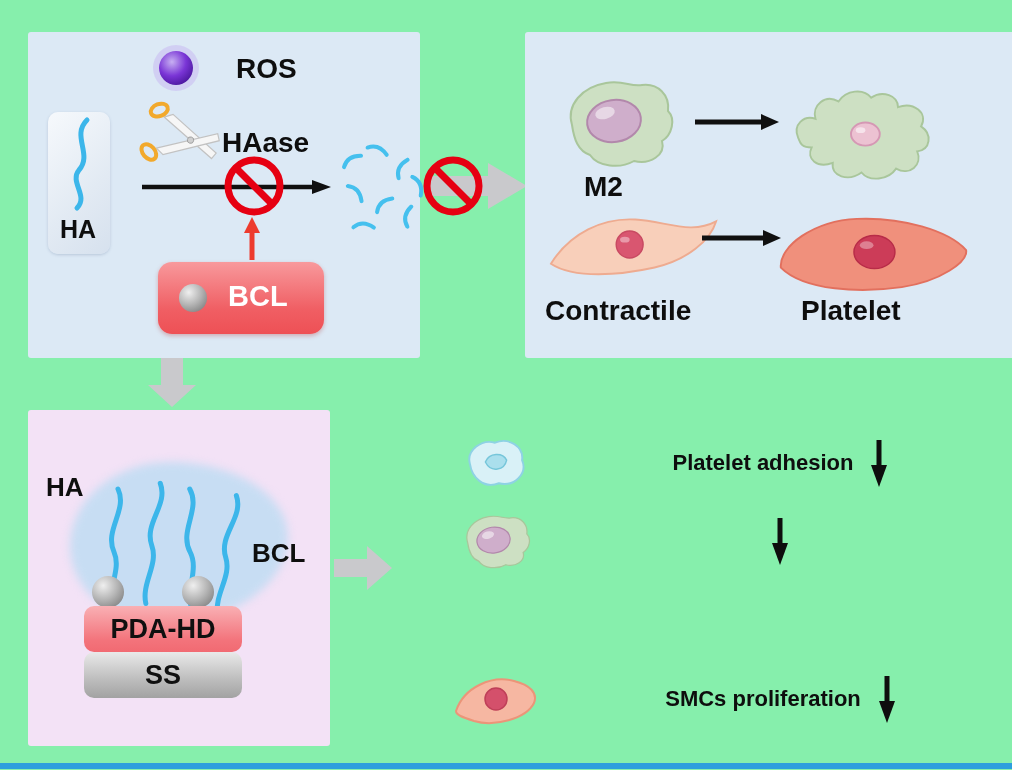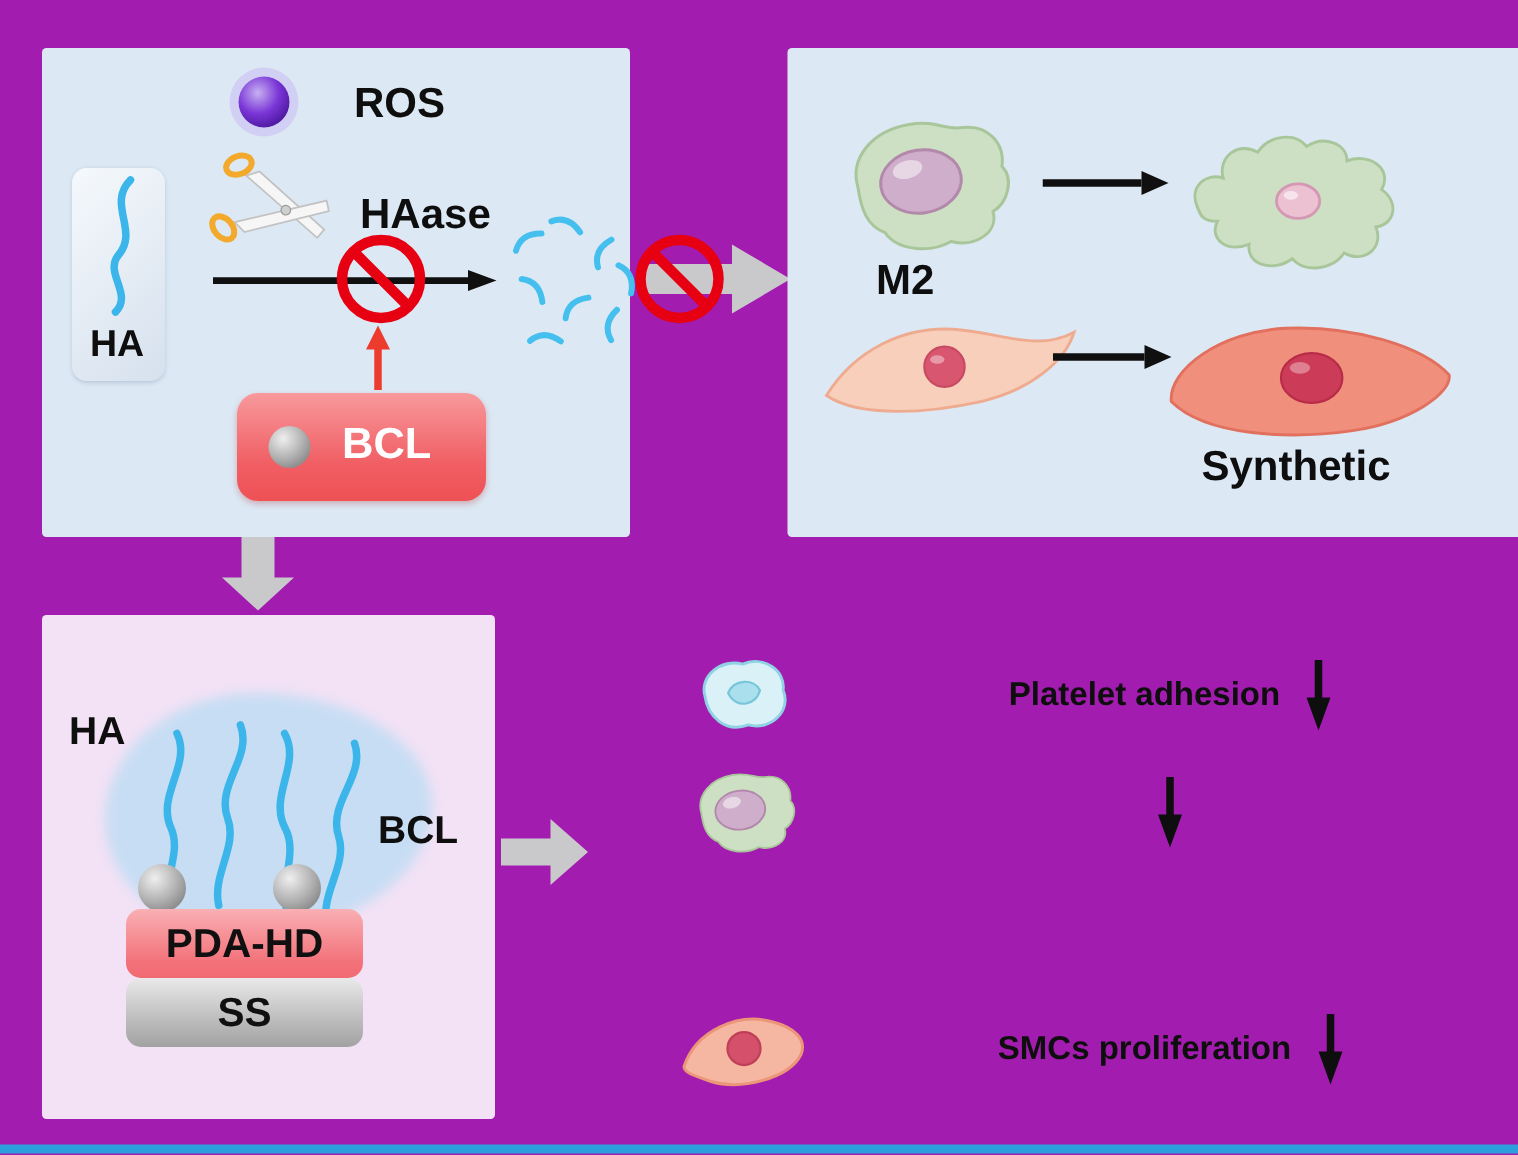--- a/index.html
+++ b/index.html
@@ -1,17 +1,17 @@
 <!DOCTYPE html>
 <html><head>
 <meta charset="utf-8">
 <style>
   html,body{margin:0;padding:0;background:#f7ecf4;}
   .stage{
-    position:relative;width:1012px;height:770px;background:#a21caf;
+    position:relative;width:1012px;height:770px;background:#86efac;
     font-family:"Liberation Sans",sans-serif;overflow:hidden;
   }
   .abs{position:absolute;}
   .panel{position:absolute;border-radius:3px;}
   .panel-blue{background:#dce9f5;}
   .panel-purple{background:#f3e2f6;}
   .lbl{position:absolute;font-weight:700;color:#0e0e0e;font-size:28px;line-height:1.05;white-space:nowrap;}
   .lbl-sm{font-size:25px;}
   .ros-sphere{
     background:radial-gradient(circle at 38% 32%, #c7b0f2, #7a35d6 45%, #3f1090 88%);
@@ -64,21 +64,21 @@
     </div>
 
     <svg class="abs" style="left:114px;top:74px;transform:rotate(14deg);" width="80" height="64" viewBox="0 0 100 80">
       <path d="M 22,20 L 92,56 L 96,48 L 32,14 Z" fill="#f6f6f6" stroke="#c2c2c2" stroke-width="1.5"></path>
       <path d="M 22,60 L 92,24 L 96,32 L 32,66 Z" fill="#f6f6f6" stroke="#c2c2c2" stroke-width="1.5"></path>
       <ellipse cx="14" cy="13" rx="11" ry="7.5" transform="rotate(-35 14 13)" stroke="#f2a92c" stroke-width="5" fill="none"></ellipse>
       <ellipse cx="14" cy="67" rx="11" ry="7.5" transform="rotate(35 14 67)" stroke="#f2a92c" stroke-width="5" fill="none"></ellipse>
       <circle cx="61" cy="40" r="4" fill="#cfcfcf" stroke="#9a9a9a" stroke-width="1"></circle>
     </svg>
 
-    <div class="lbl" style="left:212px;top:96px;">HAase</div>
+    <div class="lbl" style="left:194px;top:96px;">HAase</div>
 
     <svg class="abs" style="left:114px;top:147px;" width="190" height="16" viewBox="0 0 190 16">
       <line x1="0" y1="8" x2="170" y2="8" stroke="#101010" stroke-width="4.5"></line>
       <polygon points="170,1 170,15 189,8" fill="#101010"></polygon>
     </svg>
 
     <svg class="abs" style="left:194px;top:122px;" width="64" height="64" viewBox="0 0 64 64">
       <circle cx="32" cy="32" r="26" stroke="#e60012" stroke-width="7" fill="none"></circle>
       <line x1="14" y1="14" x2="50" y2="50" stroke="#e60012" stroke-width="7"></line>
     </svg>
@@ -162,21 +162,22 @@
       <line x1="0" y1="10" x2="61" y2="10" stroke="#101010" stroke-width="5"></line>
       <polygon points="61,2 61,18 79,10" fill="#101010"></polygon>
     </svg>
 
     <svg class="abs" style="left:250px;top:178px;" width="195" height="85" viewBox="0 0 200 85">
       <path d="M 6,58 C 4,36 40,10 84,8 C 130,6 178,20 196,40 C 198,52 170,72 130,78 C 88,84 30,82 6,58 Z" fill="#f0907c" stroke="#e2705e" stroke-width="2"></path>
       <ellipse cx="102" cy="42" rx="21" ry="17" fill="#cc3c58" stroke="#b82c48" stroke-width="1.5"></ellipse>
       <ellipse cx="94" cy="35" rx="7" ry="4" fill="#ffffff" opacity="0.35"></ellipse>
     </svg>
 
-    <div class="lbl" style="left:276px;top:264px;">Synthetic</div>
+    <div class="lbl" style="left:20px;top:264px;">Contractile</div>
+    <div class="lbl" style="left:276px;top:264px;">Platelet</div>
   </div>
 
   <div class="panel panel-purple" style="left:28px;top:410px;width:302px;height:336px;">
 
     <div class="abs ha-blob" style="left:42px;top:52px;width:218px;height:162px;"></div>
 
     <div class="lbl" style="left:18px;top:64px;font-size:26px;">HA</div>
 
     <svg class="abs" style="left:74px;top:76px;" width="28" height="128" viewBox="0 0 28 128">
         <path d="M 16,3 C 26,24 2,44 12,66 C 20,84 4,104 10,124" stroke="#3cb6ea" stroke-width="5" fill="none" stroke-linecap="round"></path>

